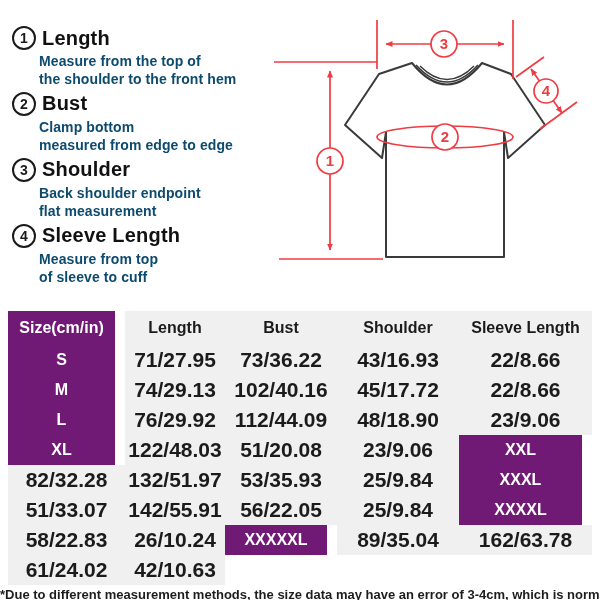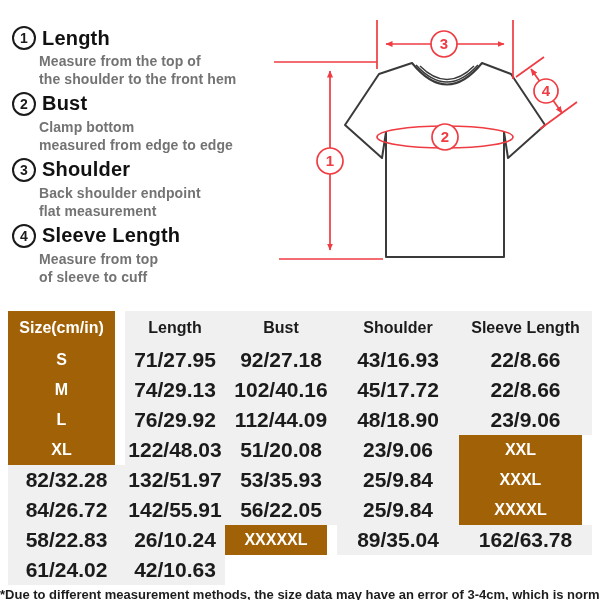--- a/index.html
+++ b/index.html
@@ -13,37 +13,37 @@
   .guide{position:absolute;left:12px;top:26px;width:300px;}
   .g-item{margin-bottom:3px;}
   .g-head{display:flex;align-items:center;gap:6px;margin-bottom:2px;}
   .g-num{
     width:20px;height:20px;border:2px solid #1a1a1a;border-radius:50%;
     display:flex;align-items:center;justify-content:center;
     font-size:14px;font-weight:bold;color:#1a1a1a;flex:0 0 auto;
   }
   .g-title{font-size:20px;font-weight:bold;color:#111;letter-spacing:.2px;}
   .g-desc{
-    padding-left:27px;font-size:14px;font-weight:bold;color:#737373;
+    padding-left:27px;font-size:14px;font-weight:bold;color:#0c4a6e;
     line-height:1.32;letter-spacing:.1px;
   }
   
   .diagram{position:absolute;left:0;top:0;}
   
   .size-table{
     position:absolute;left:8px;top:311px;width:584px;
     display:grid;grid-template-columns:117px 100px 112px 122px 133px;
   }
   .cell{
     display:flex;align-items:center;justify-content:center;
     background:#f0f0f0;font-weight:bold;font-size:21px;height:30px;color:#1b1b1b;
   }
   .cell.hdr{font-size:16px;height:34px;}
   .cell.c0{
-    background:#a16207;color:#fff;border-right:10px solid #ffffff;font-size:16px;
+    background:#701a75;color:#fff;border-right:10px solid #ffffff;font-size:16px;
   }
   
   .footnote{
     position:absolute;top:587px;left:0;width:600px;text-align:center;
     font-size:13px;font-weight:bold;color:#1d1d1d;white-space:nowrap;
   }
 </style>
 </head>
 <body>
 
@@ -124,21 +124,21 @@
   </div>
 
 <div class="size-table">
     <div class="cell c0 hdr">Size(cm/in)</div>
     <div class="cell hdr">Length</div>
     <div class="cell hdr">Bust</div>
     <div class="cell hdr">Shoulder</div>
     <div class="cell hdr">Sleeve Length</div>
     <div class="cell c0">S</div>
     <div class="cell">71/27.95</div>
-    <div class="cell">92/27.18</div>
+    <div class="cell">73/36.22</div>
     <div class="cell">43/16.93</div>
     <div class="cell">22/8.66</div>
     <div class="cell c0">M</div>
     <div class="cell">74/29.13</div>
     <div class="cell">102/40.16</div>
     <div class="cell">45/17.72</div>
     <div class="cell">22/8.66</div>
     <div class="cell c0">L</div>
     <div class="cell">76/29.92</div>
     <div class="cell">112/44.09</div>
@@ -147,21 +147,21 @@
     <div class="cell c0">XL</div>
     <div class="cell">122/48.03</div>
     <div class="cell">51/20.08</div>
     <div class="cell">23/9.06</div>
     <div class="cell c0">XXL</div>
     <div class="cell">82/32.28</div>
     <div class="cell">132/51.97</div>
     <div class="cell">53/35.93</div>
     <div class="cell">25/9.84</div>
     <div class="cell c0">XXXL</div>
-    <div class="cell">84/26.72</div>
+    <div class="cell">51/33.07</div>
     <div class="cell">142/55.91</div>
     <div class="cell">56/22.05</div>
     <div class="cell">25/9.84</div>
     <div class="cell c0">XXXXL</div>
     <div class="cell">58/22.83</div>
     <div class="cell">26/10.24</div>
     <div class="cell c0">XXXXXL</div>
     <div class="cell">89/35.04</div>
     <div class="cell">162/63.78</div>
     <div class="cell">61/24.02</div>

